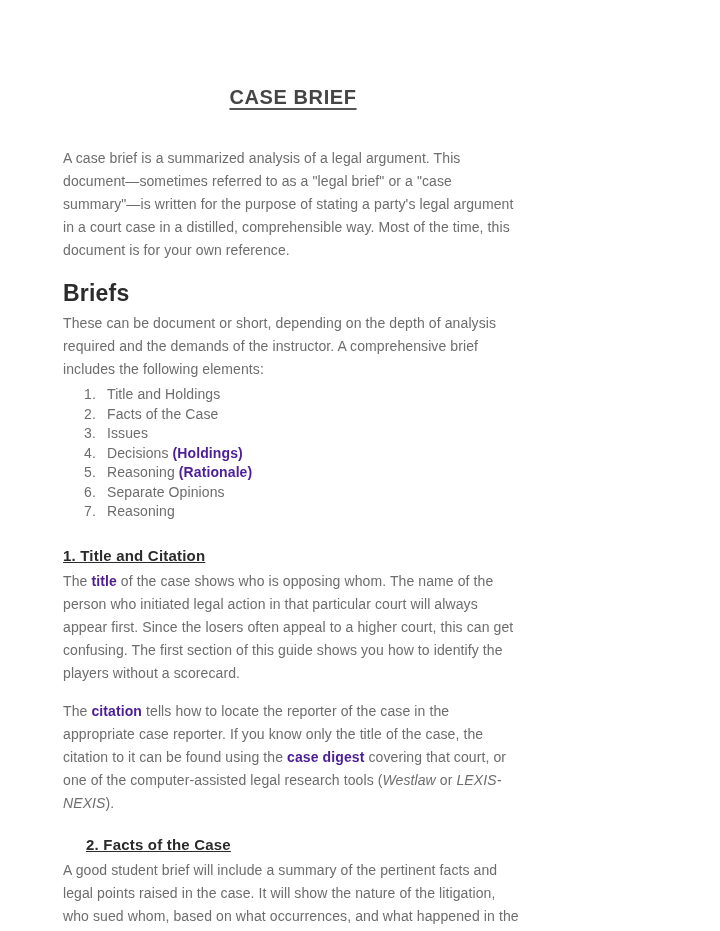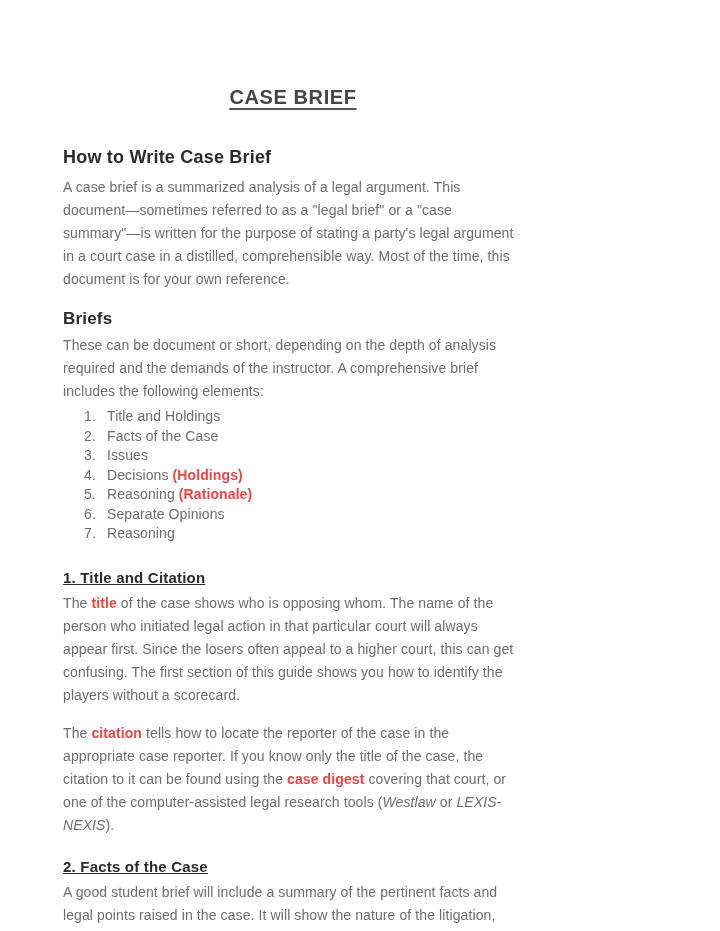--- a/index.html
+++ b/index.html
@@ -29,42 +29,42 @@
     text-decoration-color: #555555;
   }
   .h2 {
     font-size: 18px;
     font-weight: bold;
     color: #2b2b2b;
     letter-spacing: 0.2px;
     margin-bottom: 8px;
   }
   .h2-briefs {
-    font-size: 17px;
+    font-size: 23px;
     margin-top: 18px;
     margin-bottom: 5px;
   }
   .h3 {
     font-size: 15px;
     font-weight: bold;
     color: #2b2b2b;
     letter-spacing: 0.2px;
     margin-bottom: 6px;
     text-decoration: underline;
   }
   .h3-first { margin-top: 25px; }
-  .h3-second { margin-top: 21px; }
+  .h3-second { margin-top: 21px; margin-left: 23px; }
   .body {
     font-size: 14px;
     line-height: 23px;
     color: #6d6d6d;
     letter-spacing: 0.1px;
     max-width: 600px;
   }
-  .b { font-weight: bold; color: #ef4444; }
+  .b { font-weight: bold; color: #4c1d95; }
   .i { font-style: italic; }
   .para-gap { margin-top: 15px; }
   .list {
     margin: 4px 0 0 21px;
   }
   .list-item {
     display: flex;
     font-size: 14px;
     line-height: 19.5px;
     color: #6d6d6d;
@@ -73,21 +73,20 @@
   .num { width: 23px; flex: 0 0 23px; }
 </style>
 </head>
 <body>
 
 <div class="page">
 
   <h1 class="doc-title"><span class="underlined">CASE BRIEF</span></h1>
 
   <section>
-    <h2 class="h2">How to Write Case Brief</h2>
     <p class="body">A case brief is a summarized analysis of a legal argument. This document—sometimes referred to as a "legal brief" or a "case summary"—is written for the purpose of stating a party's legal argument in a court case in a distilled, comprehensible way. Most of the time, this document is for your own reference.</p>
   </section>
 
   <section>
     <h2 class="h2 h2-briefs">Briefs</h2>
     <p class="body">These can be document or short, depending on the depth of analysis required and the demands of the instructor. A comprehensive brief includes the following elements:</p>
 
     <div class="list">
       <div class="list-item">
         <span class="num">1.</span>

